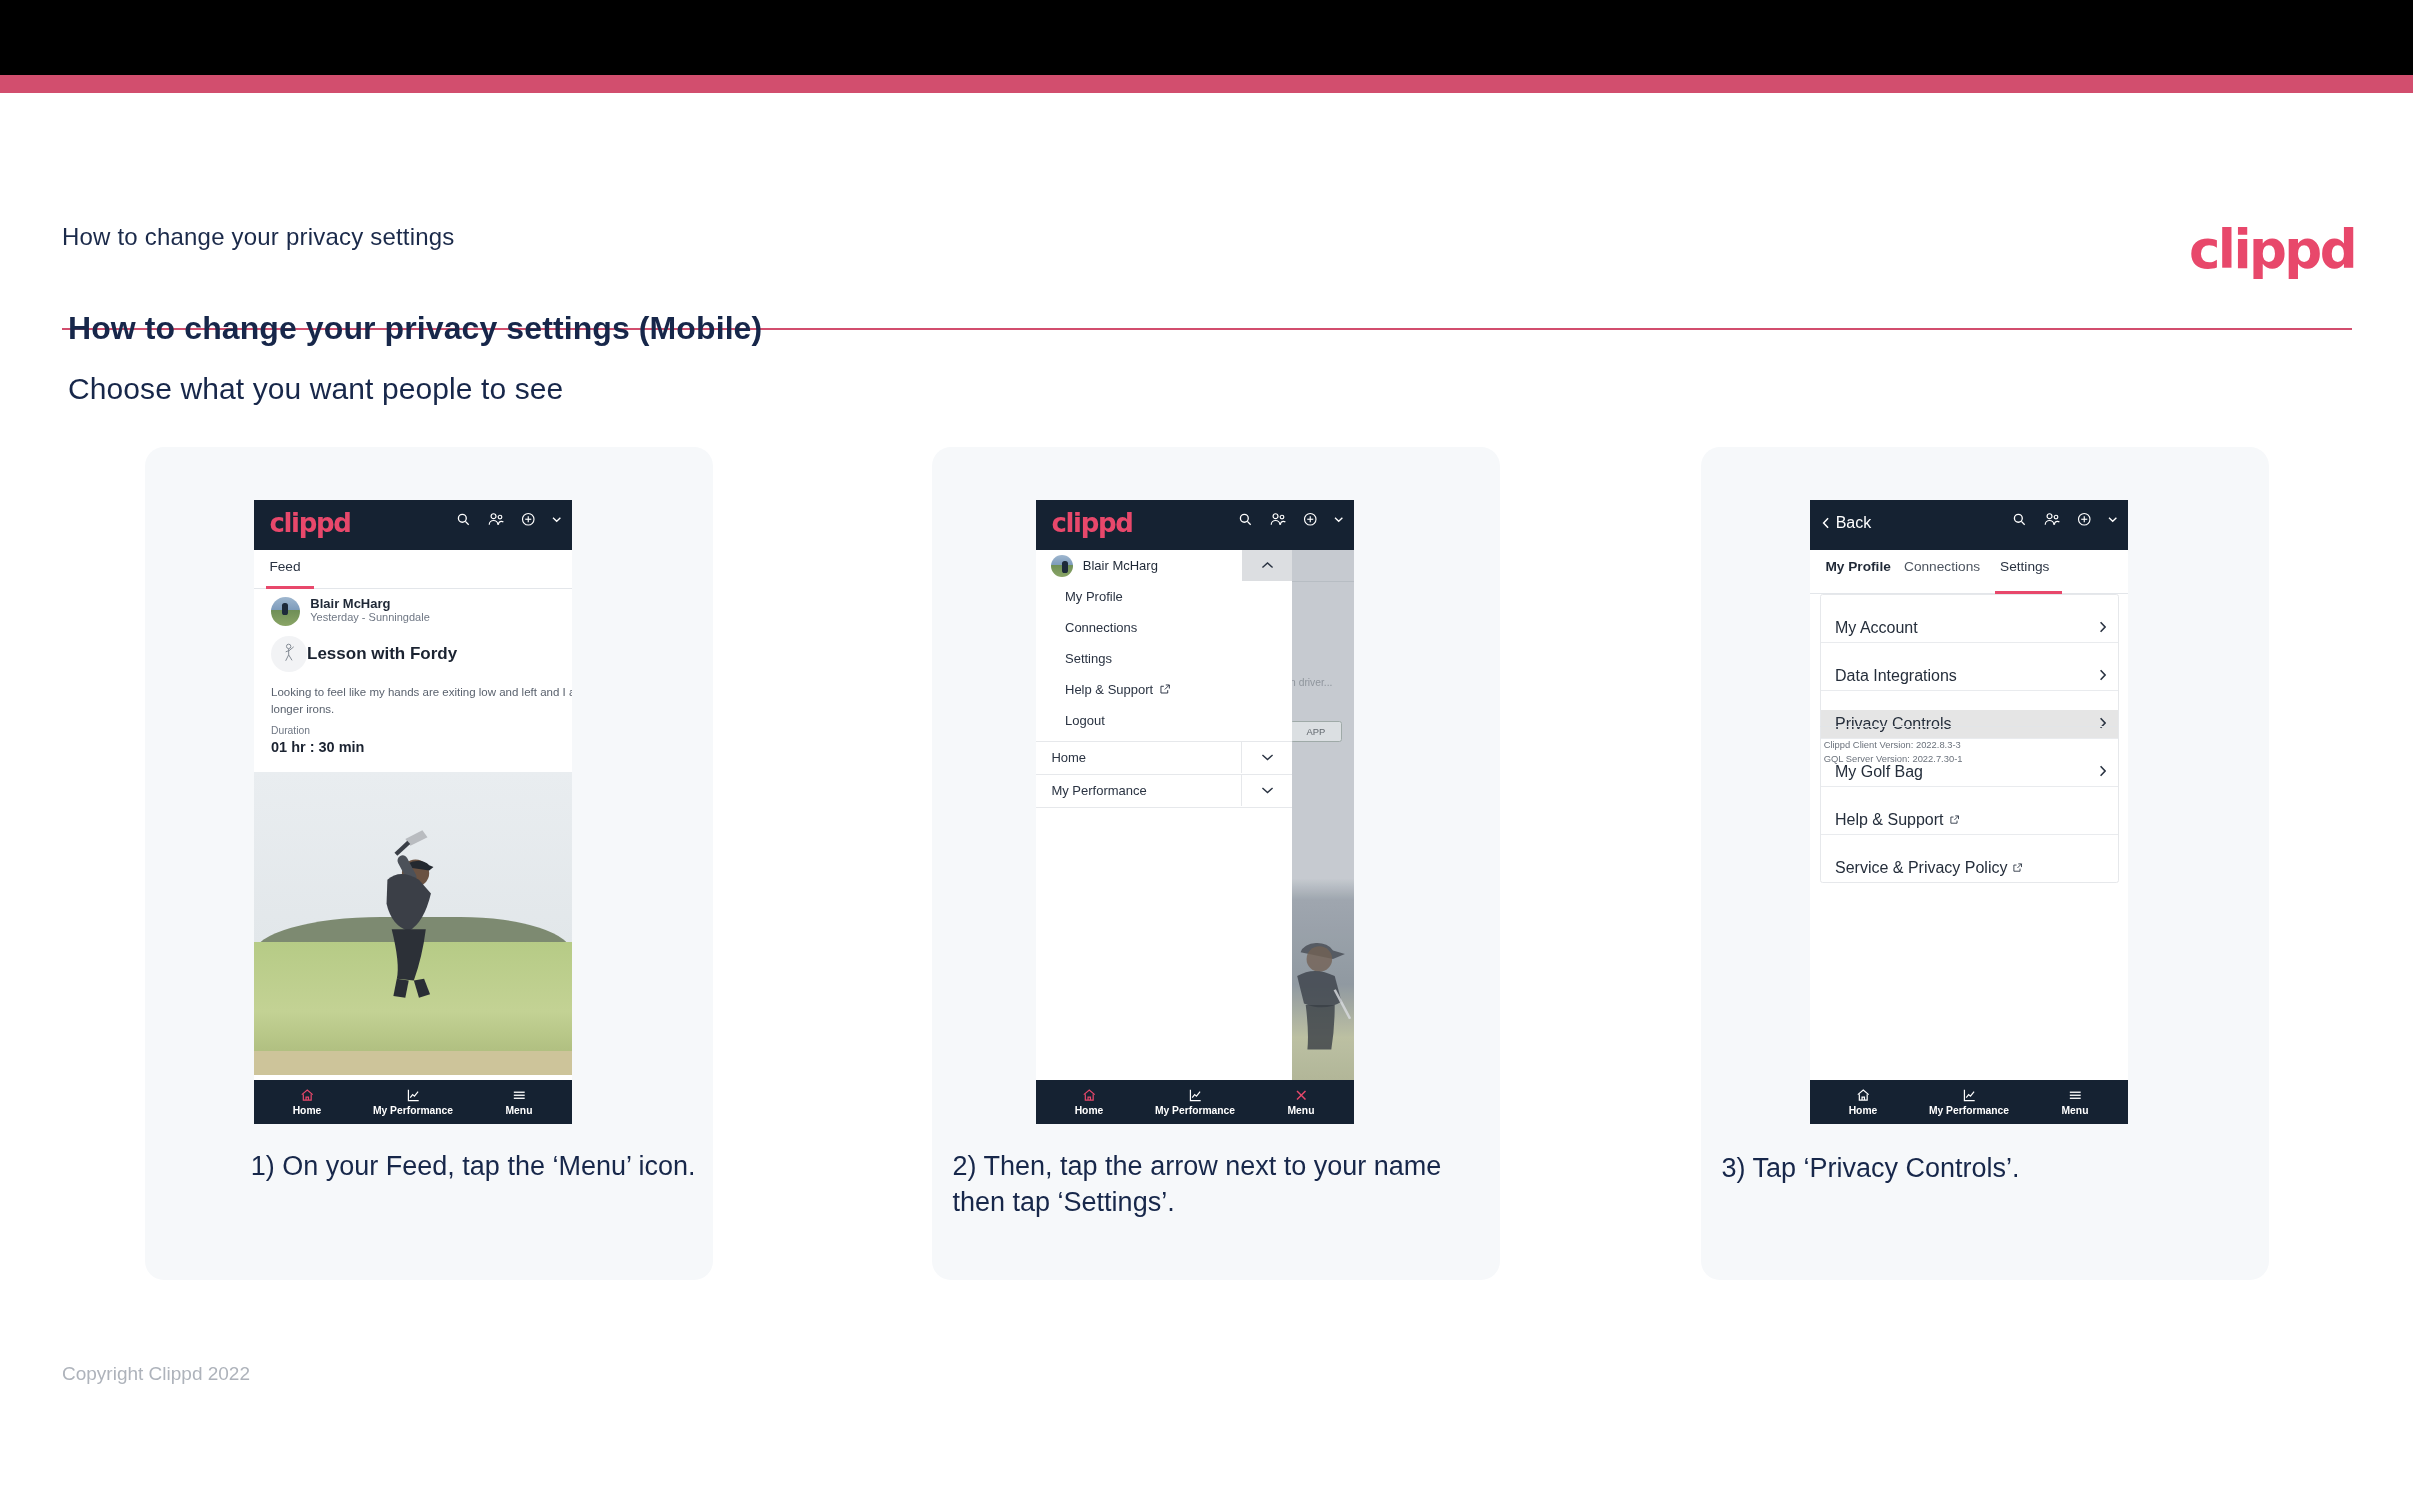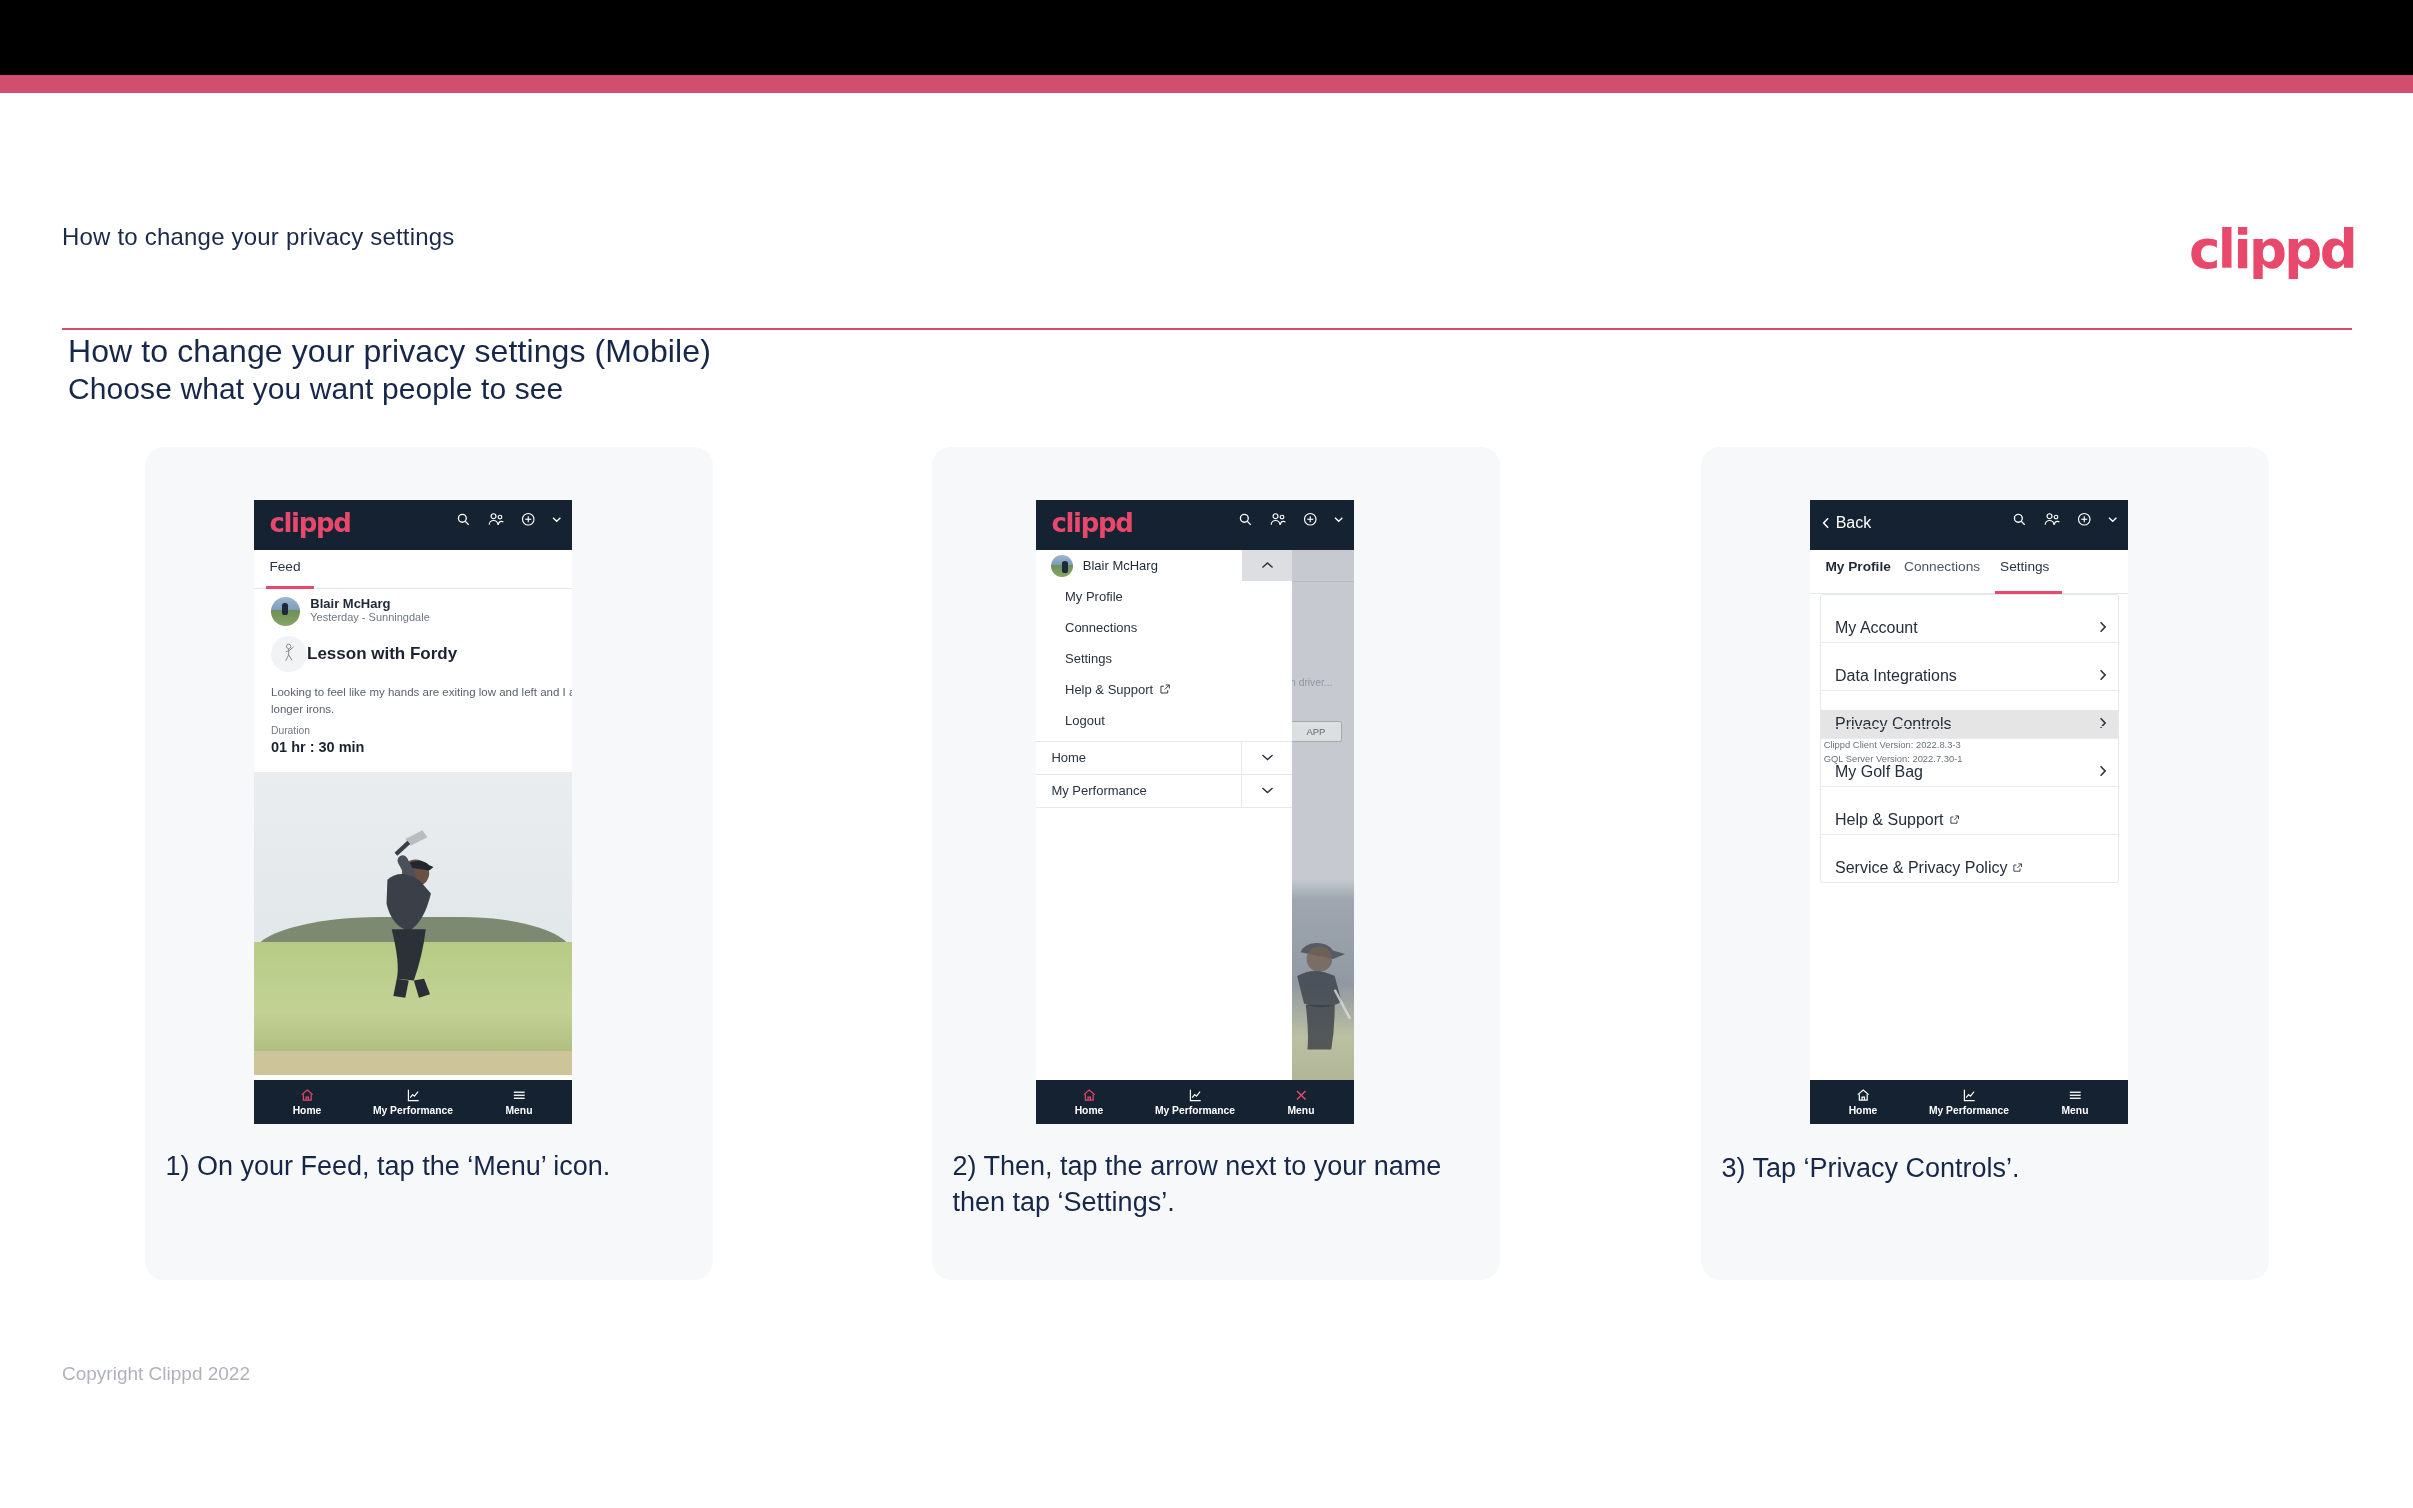--- a/index.html
+++ b/index.html
@@ -19,22 +19,22 @@
     font-size:24px;color:#1b2a4a;font-weight:400;letter-spacing:0.2px;
   }
   .header-logo{
     position:absolute;right:58px;top:126px;
     font-size:53px;font-weight:700;color:#e8486b;
     letter-spacing:-2.6px;font-family:"DejaVu Sans", sans-serif;
   }
   .header-rule{position:absolute;left:62px;top:235px;width:2290px;height:1.7px;background:#d24e6e;}
 
   .page-title{
-    position:absolute;left:68px;top:333px;
-    font-size:32px;font-weight:400;color:#17274a;letter-spacing:0.1px;text-align:right;
+    position:absolute;left:68px;top:310px;
+    font-size:32px;font-weight:700;color:#17274a;letter-spacing:0.1px;text-align:right;
   }
   .page-subtitle{
     position:absolute;left:68px;top:372px;
     font-size:30px;font-weight:400;color:#17274a;letter-spacing:0.1px;
   }
 
   .cards{position:absolute;left:0;top:447px;width:2413px;height:833px;}
   .card{
     position:absolute;top:0;width:568px;height:833px;
     background:#f6f8fa;border-radius:19px;
@@ -163,21 +163,21 @@
     border-bottom:0.9px solid #e9ebee;font-size:16px;color:#252e3b;position:relative;gap:6px;margin-top:19px;}
   .set-row:last-child{border-bottom:none;}
   .set-row.hl{background:#e5e5e5;}
   .set-row .chev{position:absolute;right:12px;top:50%;transform:translateY(-50%);}
   .ver-rule{position:absolute;left:10.3px;top:226px;width:297px;height:0.9px;background:#e2e5e8;}
   .ver-text{position:absolute;left:13.7px;top:238px;font-size:9.4px;color:#6b727c;line-height:13.7px;}
 
   .caption{
     position:absolute;font-size:27px;color:#17274a;line-height:36px;font-weight:400;
   }
-  .card.c1 .caption{left:20.5px;top:701px;width:530px;}
+  .card.c1 .caption{left:20.5px;top:701px;width:530px;text-align:right;}
   .card.c2 .caption{left:20.5px;top:701px;width:530px;}
   .card.c3 .caption{left:20.5px;top:703px;width:530px;}
 
   .footer{
     position:absolute;left:62px;top:1363px;font-size:19px;color:#aeb3bb;
   }
 </style>
 </head>
 <body>
 

